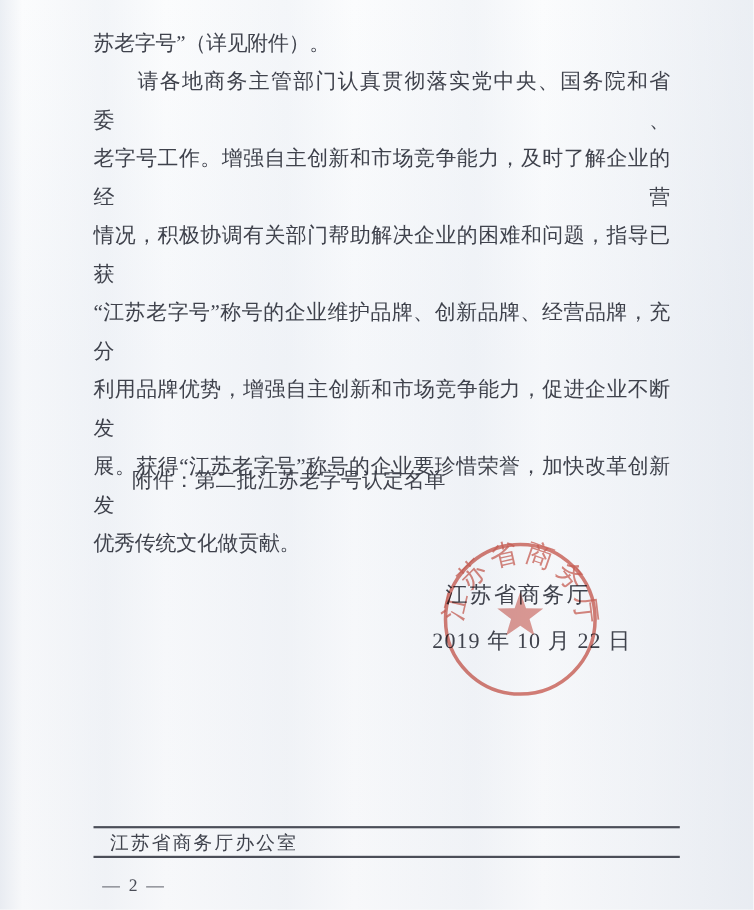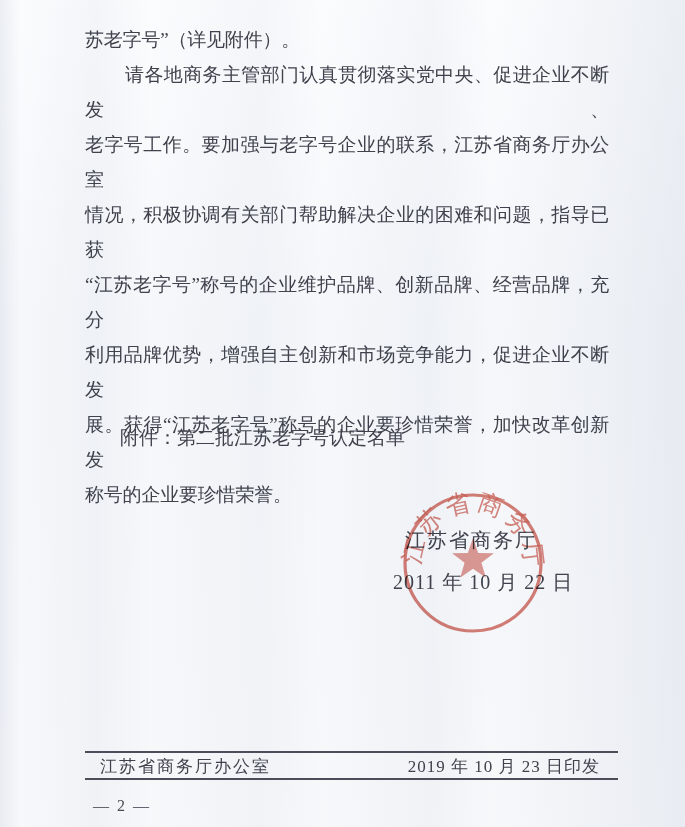--- a/index.html
+++ b/index.html
@@ -72,45 +72,44 @@
     font-size:16px;letter-spacing:2px;color:#4a4d57;
   }
 </style>
 </head>
 <body>
 
 <div class="page">
 
   <div class="body-block">
     <div class="bodyline short">苏老字号”（详见附件）。</div>
-    <div class="bodyline just indent">请各地商务主管部门认真贯彻落实党中央、促进企业不断发、</div>
-    <div class="bodyline just">老字号工作。要加强与老字号企业的联系，江苏省商务厅办公室</div>
+    <div class="bodyline just indent">请各地商务主管部门认真贯彻落实党中央、国务院和省委、</div>
+    <div class="bodyline just">老字号工作。增强自主创新和市场竞争能力，及时了解企业的经营</div>
     <div class="bodyline just">情况，积极协调有关部门帮助解决企业的困难和问题，指导已获</div>
     <div class="bodyline just">“江苏老字号”称号的企业维护品牌、创新品牌、经营品牌，充分</div>
     <div class="bodyline just">利用品牌优势，增强自主创新和市场竞争能力，促进企业不断发</div>
     <div class="bodyline just">展。获得“江苏老字号”称号的企业要珍惜荣誉，加快改革创新发</div>
-    <div class="bodyline short">称号的企业要珍惜荣誉。</div>
+    <div class="bodyline short">优秀传统文化做贡献。</div>
   </div>
 
   <div class="attachment">附件：第二批江苏老字号认定名单</div>
 
   <div class="sig-org">江苏省商务厅</div>
-  <div class="sig-date">2011 年 10 月 22 日</div>
+  <div class="sig-date">2019 年 10 月 22 日</div>
 
   <svg class="seal" viewBox="0 0 146 146" aria-hidden="true">
     <circle cx="73" cy="73" r="68" fill="none" stroke="#cf6055" stroke-width="3.2" opacity="0.8"></circle>
     <defs>
       <path id="sealArc" d="M 21.2 77.5 A 52 52 0 1 1 124.8 77.5" fill="none"></path>
     </defs>
     <text font-size="25" fill="#cf6055" opacity="0.75" letter-spacing="4" font-family="Liberation Serif, DejaVu Serif, serif">
       <textPath href="#sealArc" startOffset="2">江苏省商务厅</textPath>
     </text>
     <polygon points="73,48 78.2,62.9 93.9,63.2 81.4,72.7 85.9,87.8 73,78.8 60.1,87.8 64.6,72.7 52.1,63.2 67.8,62.9" fill="#cf6055" opacity="0.62"></polygon>
   </svg>
 
   <div class="footer-rule rule-top"></div>
   <div class="footer-office">江苏省商务厅办公室</div>
-  <div class="footer-printdate">2019 年 10 月 23 日印发</div>
   <div class="footer-rule rule-bottom"></div>
 
   <div class="page-number">— 2 —</div>
 
 </div>
 
 </body></html>

